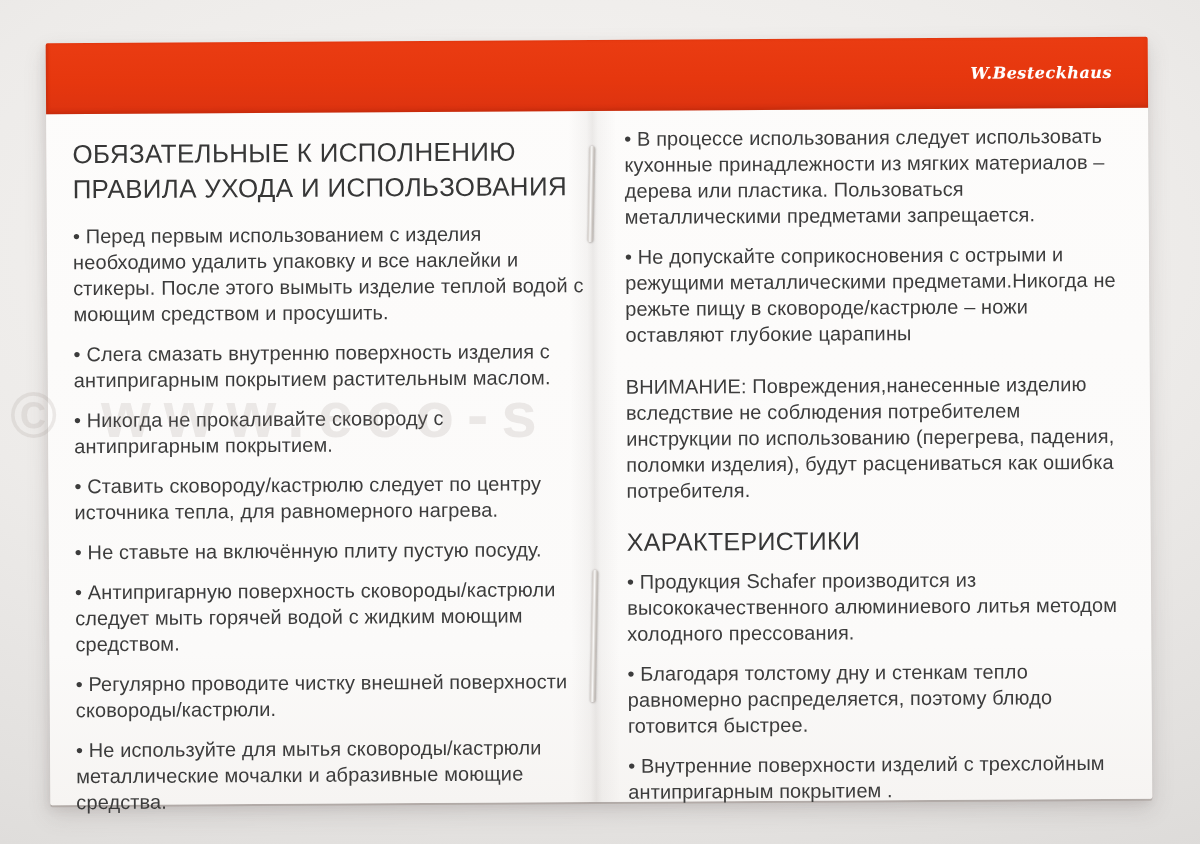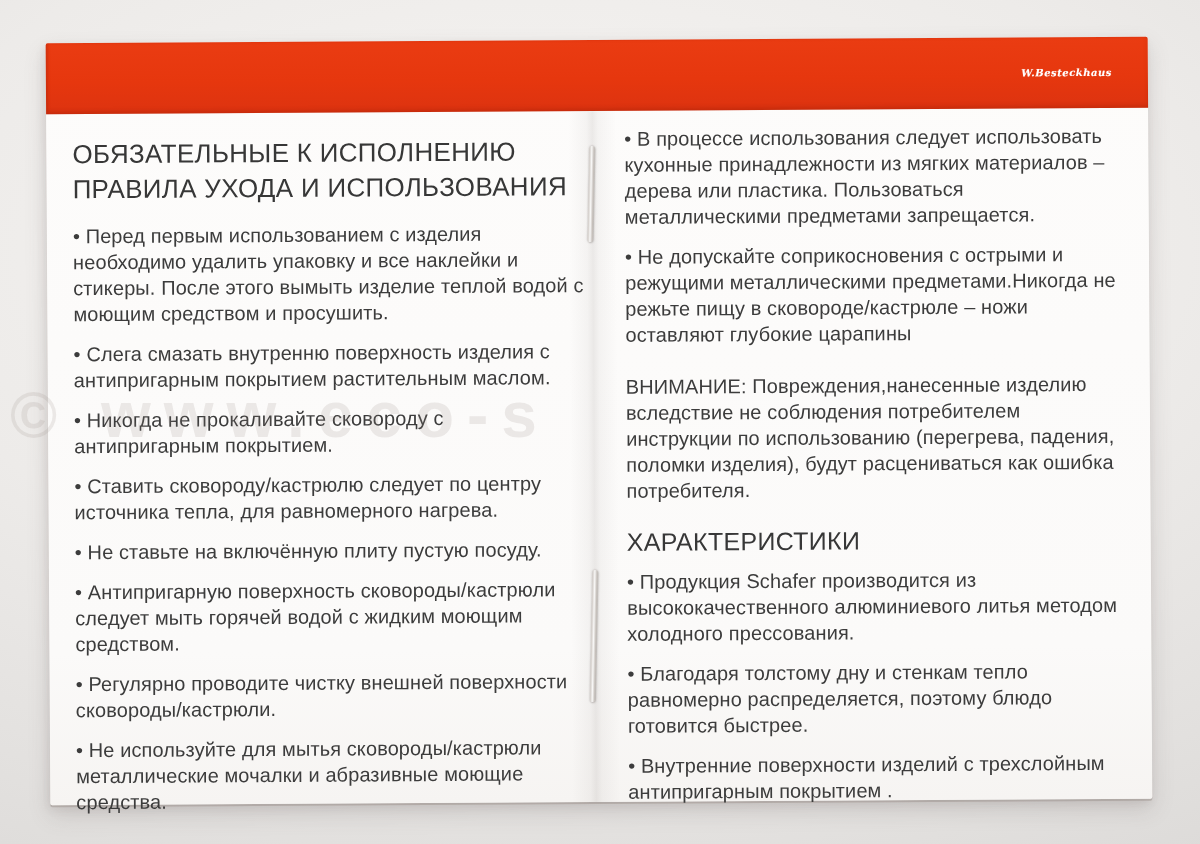--- a/index.html
+++ b/index.html
@@ -33,21 +33,21 @@
     justify-content: flex-end;
     padding-right: 36px;
     box-sizing: border-box;
   }
   .brand-logo { text-align: center; color: #ffffff; line-height: 1; margin-top: 2px; }
   .brand-script {
     display: block;
     font-family: "DejaVu Serif", serif;
     font-style: italic;
     font-weight: 700;
-    font-size: 10px;
+    font-size: 16px;
     letter-spacing: 0.5px;
     margin-bottom: 1px;
     text-shadow: 0 0 1px rgba(255,255,255,0.4);
   }
   .brand-name {
     font-size: 31px;
     font-weight: 700;
     letter-spacing: 0.5px;
     position: relative;
   }

